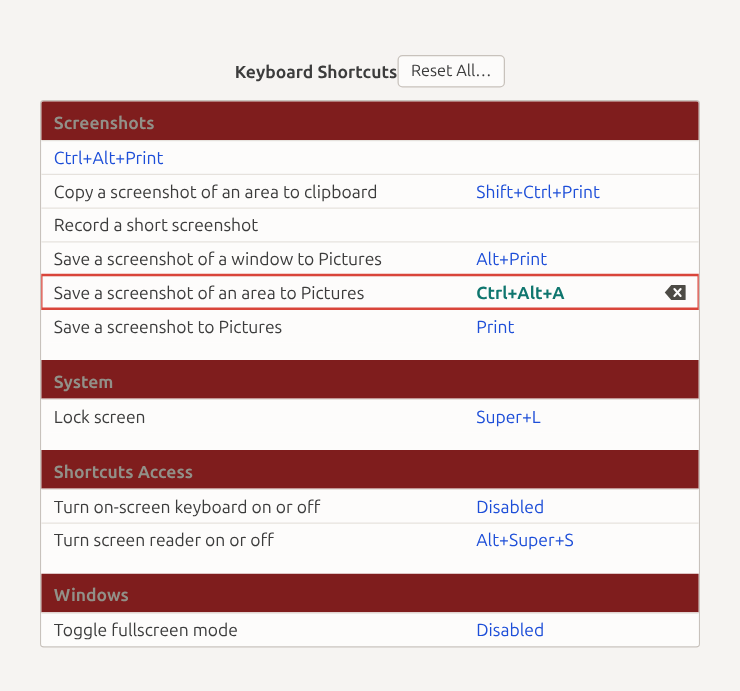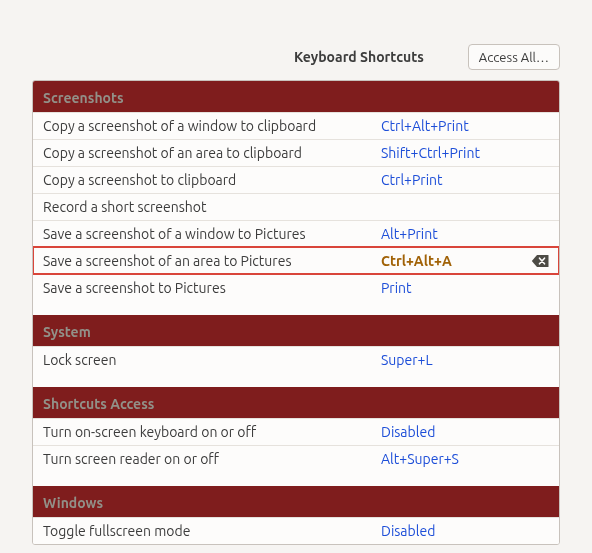--- a/index.html
+++ b/index.html
@@ -10,24 +10,23 @@
   color: #3c3c3c;
   width: 592px;
   height: 553px;
   overflow: hidden;
 }
 .wrap {
   padding: 44px 32px 0 32px;
 }
 .header-row {
   display: flex;
-  justify-content: flex-end;
+  justify-content: center;
   align-items: center;
   margin-bottom: 10px;
-  gap: 44px;
 }
 .page-title {
   font-size: 14px;
   font-weight: 700;
   color: #3c3c3c;
 }
 .reset-btn {
   background: #fcfbfa;
   border: 1px solid #c8c2bc;
   border-radius: 4px;
@@ -72,57 +71,52 @@
   flex: 1;
   color: #1d4ed8;
   font-size: 14px;
 }
 .row.hl {
   outline: 2px solid #d9453a;
   outline-offset: -1px;
   z-index: 2;
 }
 .row.hl .accel {
-  color: #a16207;
+  color: #0f766e;
   font-weight: 600;
 }
 .clear-icon {
   width: 18px;
   height: 14px;
   display: inline-flex;
   align-items: center;
   justify-content: center;
   margin-left: 6px;
 }
 .clear-icon svg { width: 18px; height: 14px; }
 </style>
 </head>
 <body>
 
 <div class="wrap">
   <div class="header-row">
     <div class="page-title">Keyboard Shortcuts</div>
-    <button class="reset-btn">Access All…</button>
+    <button class="reset-btn">Reset All…</button>
   </div>
 
   <div class="panel">
 
     <div class="section-head">Screenshots</div>
 
     <div class="row">
-      <span class="label">Copy a screenshot of a window to clipboard</span>
       <span class="accel">Ctrl+Alt+Print</span>
     </div>
     <div class="row">
       <span class="label">Copy a screenshot of an area to clipboard</span>
       <span class="accel">Shift+Ctrl+Print</span>
-    </div>
-    <div class="row">
-      <span class="label">Copy a screenshot to clipboard</span>
-      <span class="accel">Ctrl+Print</span>
     </div>
     <div class="row">
       <span class="label">Record a short screenshot</span>
     </div>
     <div class="row">
       <span class="label">Save a screenshot of a window to Pictures</span>
       <span class="accel">Alt+Print</span>
     </div>
     <div class="row hl">
       <span class="label">Save a screenshot of an area to Pictures</span>

